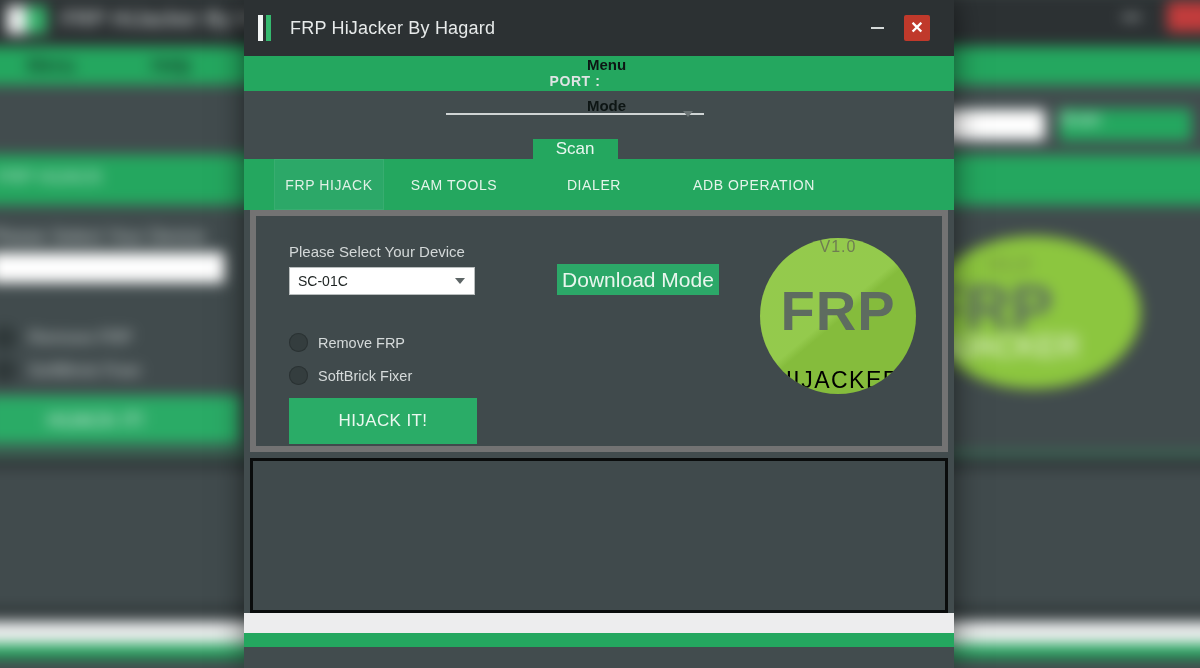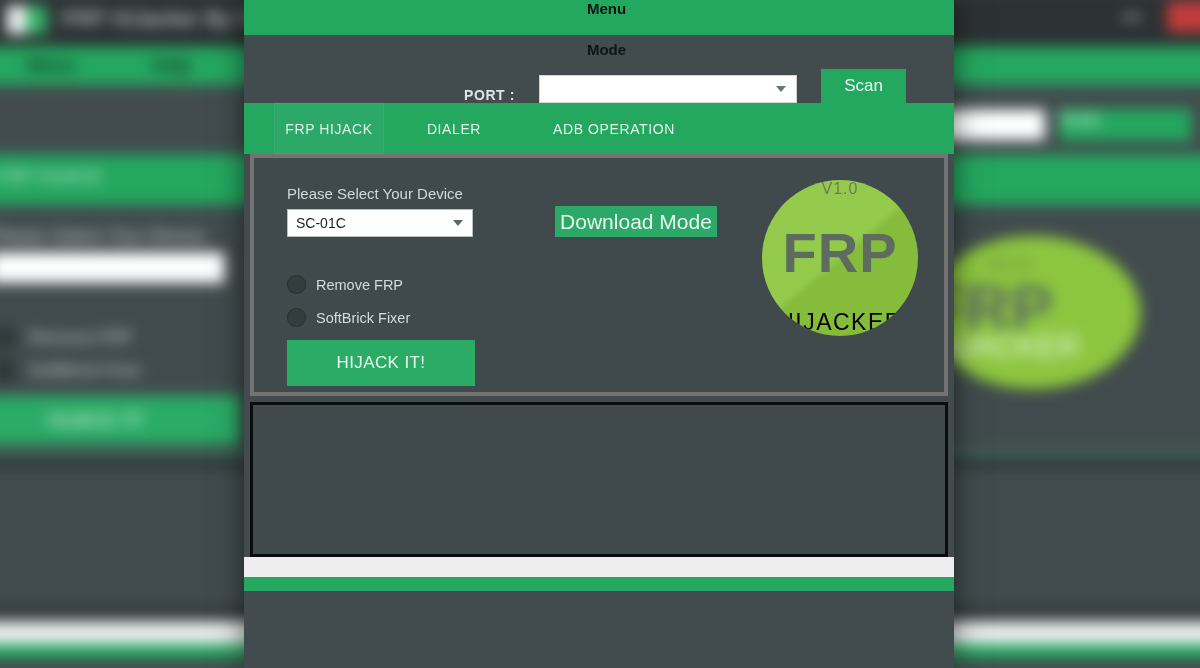--- a/index.html
+++ b/index.html
@@ -130,22 +130,22 @@
   
   .menubar {
     height: 35px; background: #24a75f;
     display: flex; align-items: center; gap: 24px; padding-left: 15px; flex-direction: column;
   }
   .menubar .mi { font-size: 15px; color: #0d1514; font-weight: 600; }
 
   
   .portrow {
     height: 68px; background: #424c4e;
-    display: flex; align-items: flex-end; justify-content: flex-end;
-    padding-right: 48px; gap: 24px;
+    display: flex; align-items: center; justify-content: flex-end;
+    padding-right: 48px; gap: 24px; flex-direction: column;
   }
   .port-label { font-size: 14px; color: #dfe4e4; font-weight: bold; letter-spacing: .6px; }
   .port-combo {
     position: relative;
     width: 258px; height: 28px; background: #ffffff;
     border: 1px solid #cfd4d4;
   }
   .port-combo .caret {
     position: absolute; right: 10px; top: 50%; transform: translateY(-50%);
     width: 0; height: 0;
@@ -177,21 +177,21 @@
   }
   .tab.t2 { width: 140px; }
   .tab.t3 { width: 140px; }
   .tab.t4 { width: 180px; }
 
   
   .panel {
     margin: 0 6px;
     height: 242px;
     background: #404a4c;
-    border: 4px solid #737373;
+    border: 6px solid #737373;
     position: relative;
   }
   .field-label {
     position: absolute; left: 33px; top: 27px;
     font-size: 15px; color: #d3d8d8;
   }
   .device-combo {
     position: absolute; left: 33px; top: 51px;
     width: 186px; height: 28px;
     background: #ffffff; border: 1px solid #b9bebe;
@@ -302,37 +302,51 @@
     <div class="bg-logo-frp">FRP</div>
     <div class="bg-logo-hj">HIJACKER</div>
     <div class="bg-log"></div>
     <div class="bg-white-strip"></div>
     <div class="bg-green-strip"></div>
   </div>
 </div>
 
 <div id="app-window">
 
+  <div class="titlebar">
+    <span class="app-icon">
+      <i class="light"></i>
+        <i class="green"></i>
+    </span>
+    <span class="title-text">FRP HiJacker By Hagard</span>
+    <span class="win-ctrls">
+      <span class="btn-min">
+          <span></span>
+        </span>
+      <span class="btn-close">✕</span>
+    </span>
+  </div>
 
   <div class="menubar">
     <span class="mi">Menu</span>
     <span class="mi">Mode</span>
   </div>
 
   <div class="portrow">
     <span class="port-label">PORT :</span>
     <span class="port-combo">
       <span class="caret"></span>
     </span>
     <span class="scan-btn">Scan</span>
   </div>
 
   <div class="tabbar">
     <span class="tab spacer-l"></span>
     <span class="tab active">FRP HIJACK</span>
+    <span class="tab t2">SAM TOOLS</span>
     <span class="tab t3">DIALER</span>
     <span class="tab t4">ADB OPERATION</span>
   </div>
 
   <div class="panel">
     <span class="field-label">Please Select Your Device</span>
 
     <span class="device-combo">
       <span class="val">SC-01C</span>
       <span class="caret"></span>

